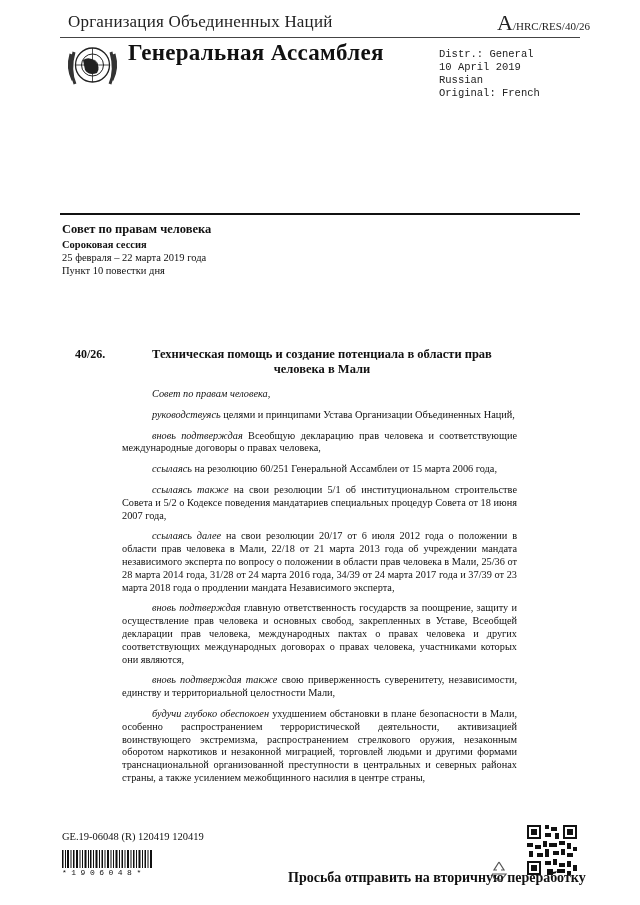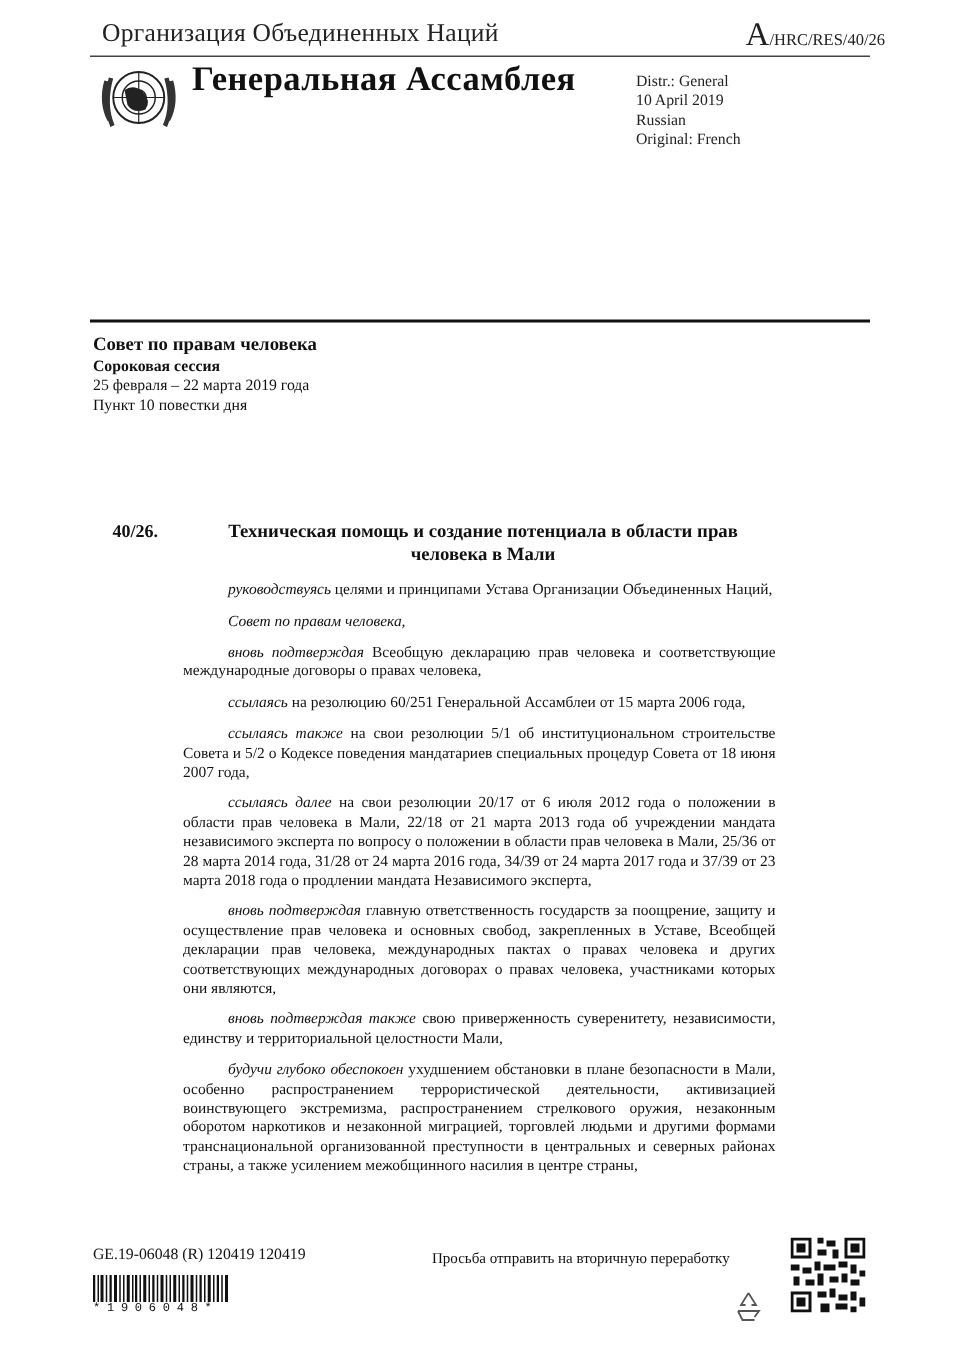--- a/index.html
+++ b/index.html
@@ -5,36 +5,36 @@
   html, body { margin: 0; padding: 0; background: #fff; }
   body { width: 640px; height: 905px; position: relative; overflow: hidden;
          font-family: "Liberation Serif", "DejaVu Serif", serif; color: #111; }
   .abs { position: absolute; }
   .org { left: 68px; top: 12px; font-size: 17px; letter-spacing: 0.2px; color:#222; }
   .symbol { right: 50px; top: 10px; font-size: 11px; color:#222; }
   .symbol .big { font-size: 22px; }
   .rule-top { left: 60px; top: 37px; width: 520px; height: 1px; background: #444; }
   .logo { left: 65px; top: 40px; width: 55px; height: 52px; }
   .assembly { left: 128px; top: 40px; font-size: 23px; font-weight: bold; letter-spacing: 0.3px; text-align: right; }
-  .distr { left: 424px; top: 48px; font-size: 10.5px; line-height: 13px; color:#222; }
+  .distr { left: 439px; top: 48px; font-size: 10.5px; line-height: 13px; color:#222;font-family:Liberation Mono, monospace; }
   .rule-mid { left: 60px; top: 213px; width: 520px; height: 2px; background: #111; }
   .council { left: 62px; top: 222px; font-size: 12.5px; font-weight: bold; }
   .session { left: 62px; top: 239px; font-size: 10.5px; font-weight: bold; }
   .dates { left: 62px; top: 252px; font-size: 10.5px; }
   .agenda { left: 62px; top: 265px; font-size: 10.5px; }
   .res-title { left: 122px; top: 292px; font-size: 15.5px; font-weight: bold; line-height: 17px; }
   .res-num { left: 75px; top: 347px; font-size: 12px; font-weight: bold; }
   .res-sub { left: 122px; top: 347px; font-size: 12.5px; font-weight: bold; line-height: 15px; width: 400px; text-align: center; }
   .body { left: 122px; top: 388px; width: 395px; font-size: 10.3px; line-height: 12.8px; text-align: justify; }
   .body p { margin: 0 0 8px 0; text-indent: 30px; }
   .body i { font-style: italic; }
   .symbol-code { left: 62px; top: 831px; font-size: 10.5px; text-align: center; }
   .barcode { left: 62px; top: 850px; width: 90px; height: 18px; }
   .barcode-num { left: 62px; top: 868px; font-size: 8px; letter-spacing: 4.5px; font-family: "Liberation Mono", monospace; }
-  .recycle-text { left: 288px; top: 834px; font-size: 10px; font-weight: normal; }
+  .recycle-text { left: 288px; top: 870px; font-size: 14px; font-weight: bold; }
   .recycle-icon { left: 489px; top: 860px; width: 20px; height: 22px; }
   .qr { left: 527px; top: 825px; width: 50px; height: 50px; }
 </style>
 </head>
 <body>
 
 <div class="abs org">Организация Объединенных Наций</div>
 <div class="abs symbol"><span class="big">A</span><span>/HRC/RES/40/26</span></div>
 <div class="abs rule-top"></div>
 
@@ -68,22 +68,22 @@
 <div class="abs res-title">
 </div>
 
 <div class="abs res-num">40/26.</div>
 <div class="abs res-sub">
   <div>Техническая помощь и создание потенциала в области прав</div>
   <div>человека в Мали</div>
 </div>
 
 <div class="abs body">
+  <p><i>Совет по правам человека,</i><span></span></p>
   <p><i>руководствуясь</i><span> целями и принципами Устава Организации Объединенных Наций,</span></p>
-  <p><i>Совет по правам человека,</i><span></span></p>
   <p><i>вновь подтверждая</i><span> Всеобщую декларацию прав человека и соответствующие международные договоры о правах человека,</span></p>
   <p><i>ссылаясь</i><span> на резолюцию 60/251 Генеральной Ассамблеи от 15 марта 2006 года,</span></p>
   <p><i>ссылаясь также</i><span> на свои резолюции 5/1 об институциональном строительстве Совета и 5/2 о Кодексе поведения мандатариев специальных процедур Совета от 18 июня 2007 года,</span></p>
   <p><i>ссылаясь далее</i><span> на свои резолюции 20/17 от 6 июля 2012 года о положении в области прав человека в Мали, 22/18 от 21 марта 2013 года об учреждении мандата независимого эксперта по вопросу о положении в области прав человека в Мали, 25/36 от 28 марта 2014 года, 31/28 от 24 марта 2016 года, 34/39 от 24 марта 2017 года и 37/39 от 23 марта 2018 года о продлении мандата Независимого эксперта,</span></p>
   <p><i>вновь подтверждая</i><span> главную ответственность государств за поощрение, защиту и осуществление прав человека и основных свобод, закрепленных в Уставе, Всеобщей декларации прав человека, международных пактах о правах человека и других соответствующих международных договорах о правах человека, участниками которых они являются,</span></p>
   <p><i>вновь подтверждая также</i><span> свою приверженность суверенитету, независимости, единству и территориальной целостности Мали,</span></p>
   <p><i>будучи глубоко обеспокоен</i><span> ухудшением обстановки в плане безопасности в Мали, особенно распространением террористической деятельности, активизацией воинствующего экстремизма, распространением стрелкового оружия, незаконным оборотом наркотиков и незаконной миграцией, торговлей людьми и другими формами транснациональной организованной преступности в центральных и северных районах страны, а также усилением межобщинного насилия в центре страны,</span></p>
 </div>
 
 <div class="abs symbol-code">GE.19-06048  (R)  120419  120419</div>

